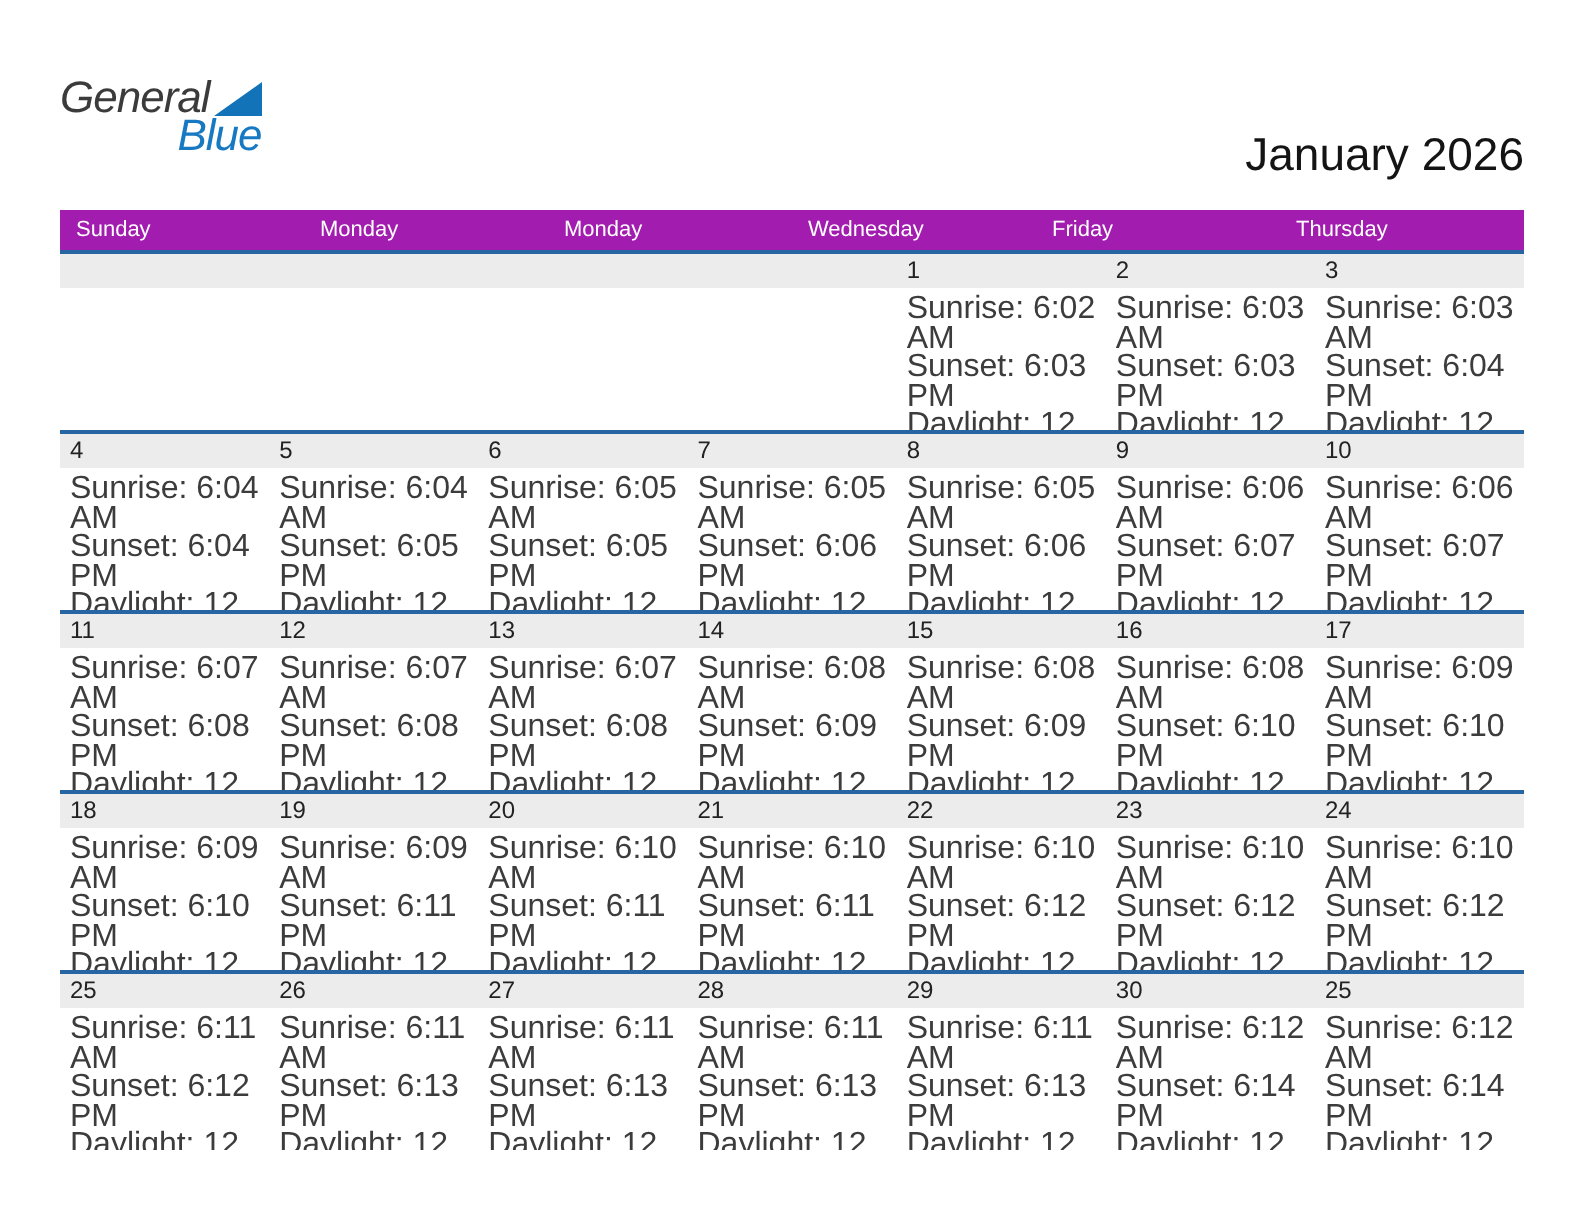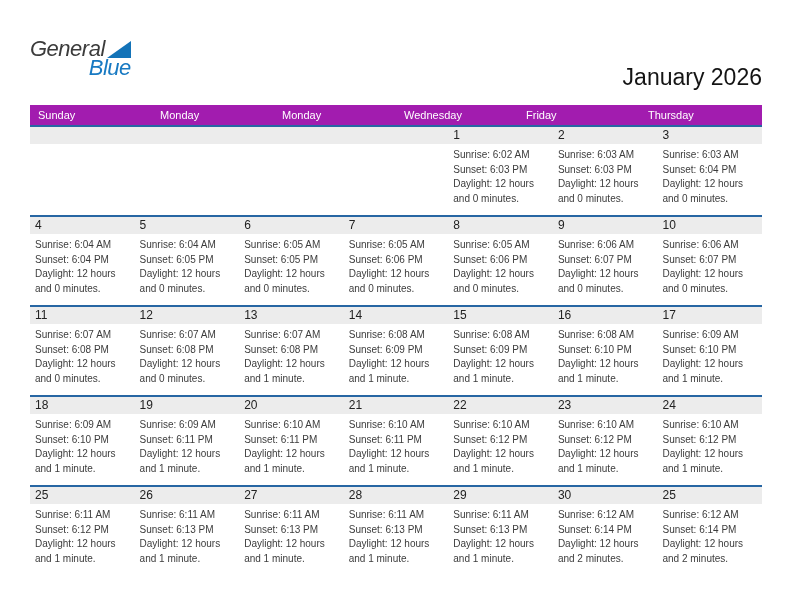--- a/index.html
+++ b/index.html
@@ -17,21 +17,21 @@
   .title { font-size:23px; color:#141414;margin-top:24px; }
   .subtitle { font-size:14.5px; color:#141414; margin-top:20px; }
 
   
   .calendar { position:absolute; left:30px; top:105px; width:732px; }
   .dow-row { display:flex; background:#a21caf; height:20px; }
   .dow { flex:1; color:#ffffff; font-size:11px; line-height:20px; padding-left:8px; overflow:hidden; white-space:nowrap; }
   .week { display:flex; height:88px; border-top:2px solid #2766a3; background:#ffffff; }
   .cell { flex:1; overflow:hidden; }
   .band { height:17px; background:#ececec; font-size:12px; line-height:17px; padding-left:5px; color:#222222; }
-  .details { padding:4px 2px 0 5px; font-size:10px; line-height:14.5px; color:#3c3c3c; }
+  .details { padding:4px 2px 0 5px; font-size:16px; line-height:14.5px; color:#3c3c3c; }
   .daylight { max-width:97px; }
 </style>
 </head>
 <body>
 
 <div class="page">
 
   <div class="logo">
     <div class="logo-line1">
       <span>General</span>

